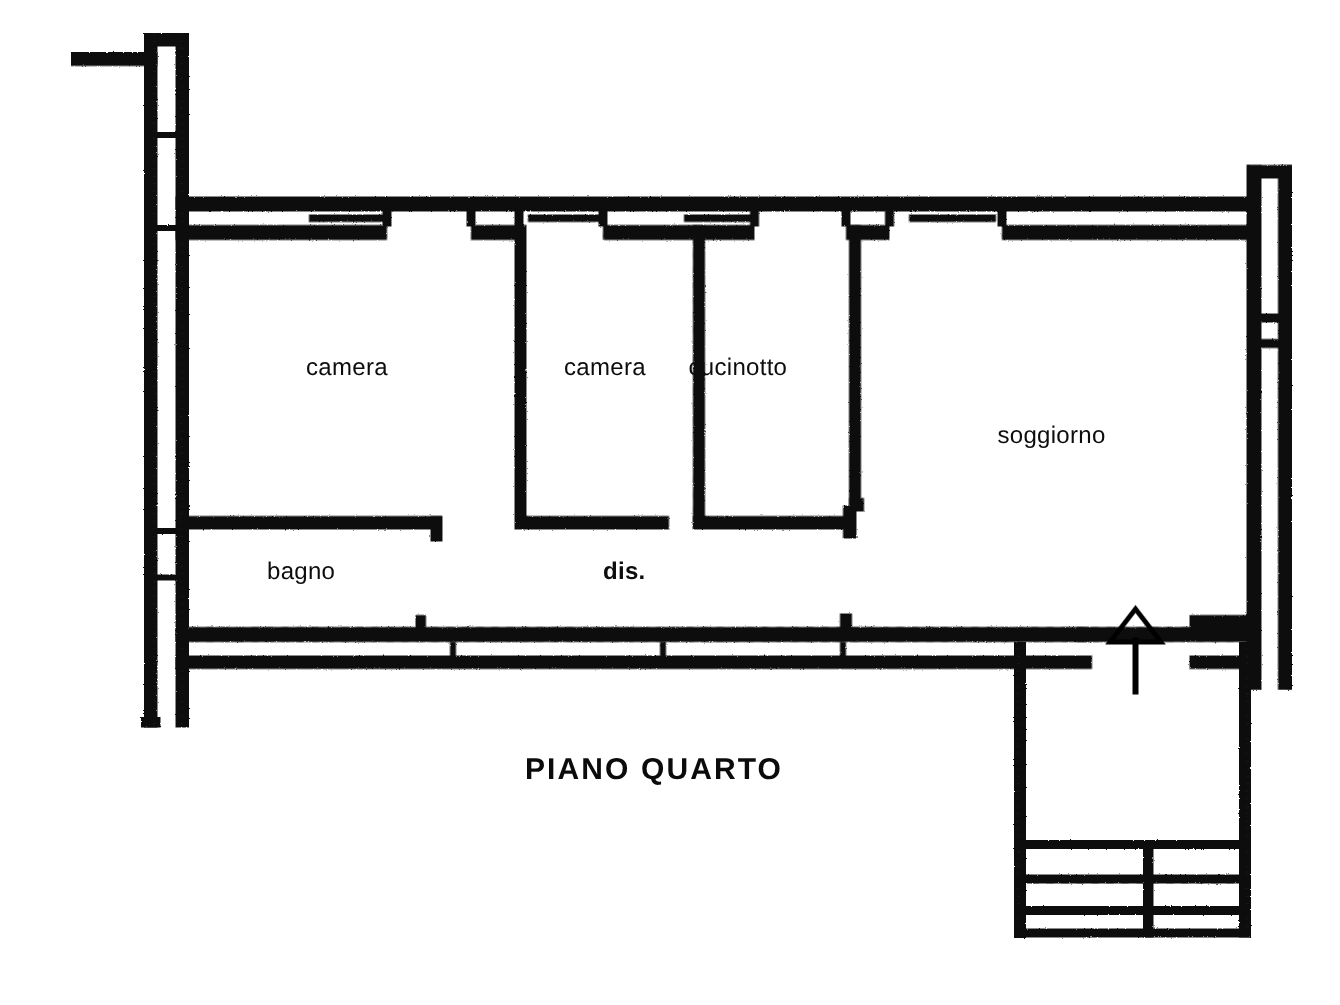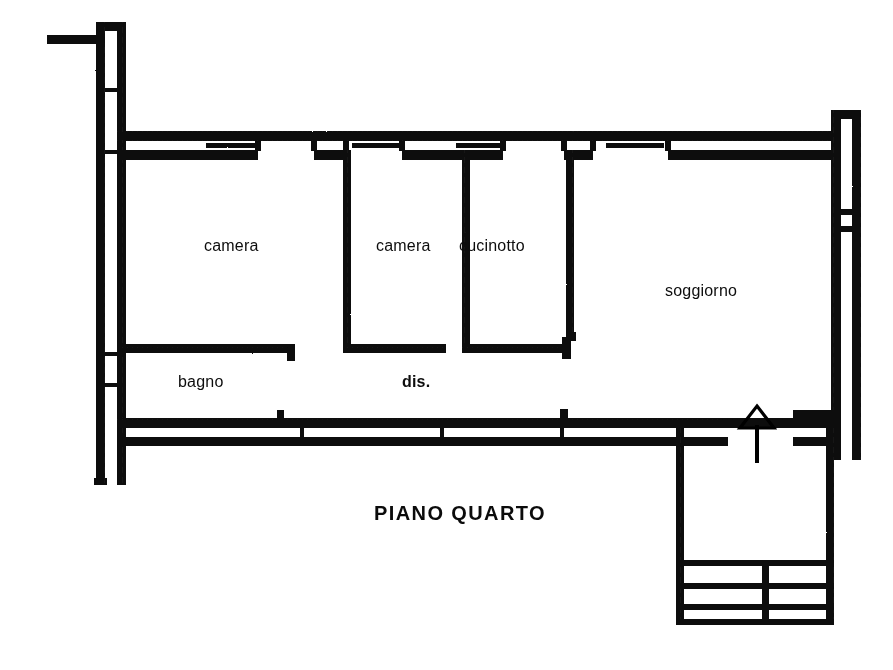--- a/index.html
+++ b/index.html
@@ -40,21 +40,20 @@
   }
   .floor-title {
     position: absolute;
     font-family: "Liberation Sans", sans-serif;
     font-size: 20px;
     font-weight: bold;
     color: #0b0b0b;
     white-space: nowrap;
     letter-spacing: 1.4px;
     line-height: 1;
-    margin-left: 24px;
   }
 </style>
 </head>
 <body>
 
 <div id="plan-root">
 
   <svg id="plan-svg" viewBox="0 0 893 670" xmlns="http://www.w3.org/2000/svg">
 
     <defs>

